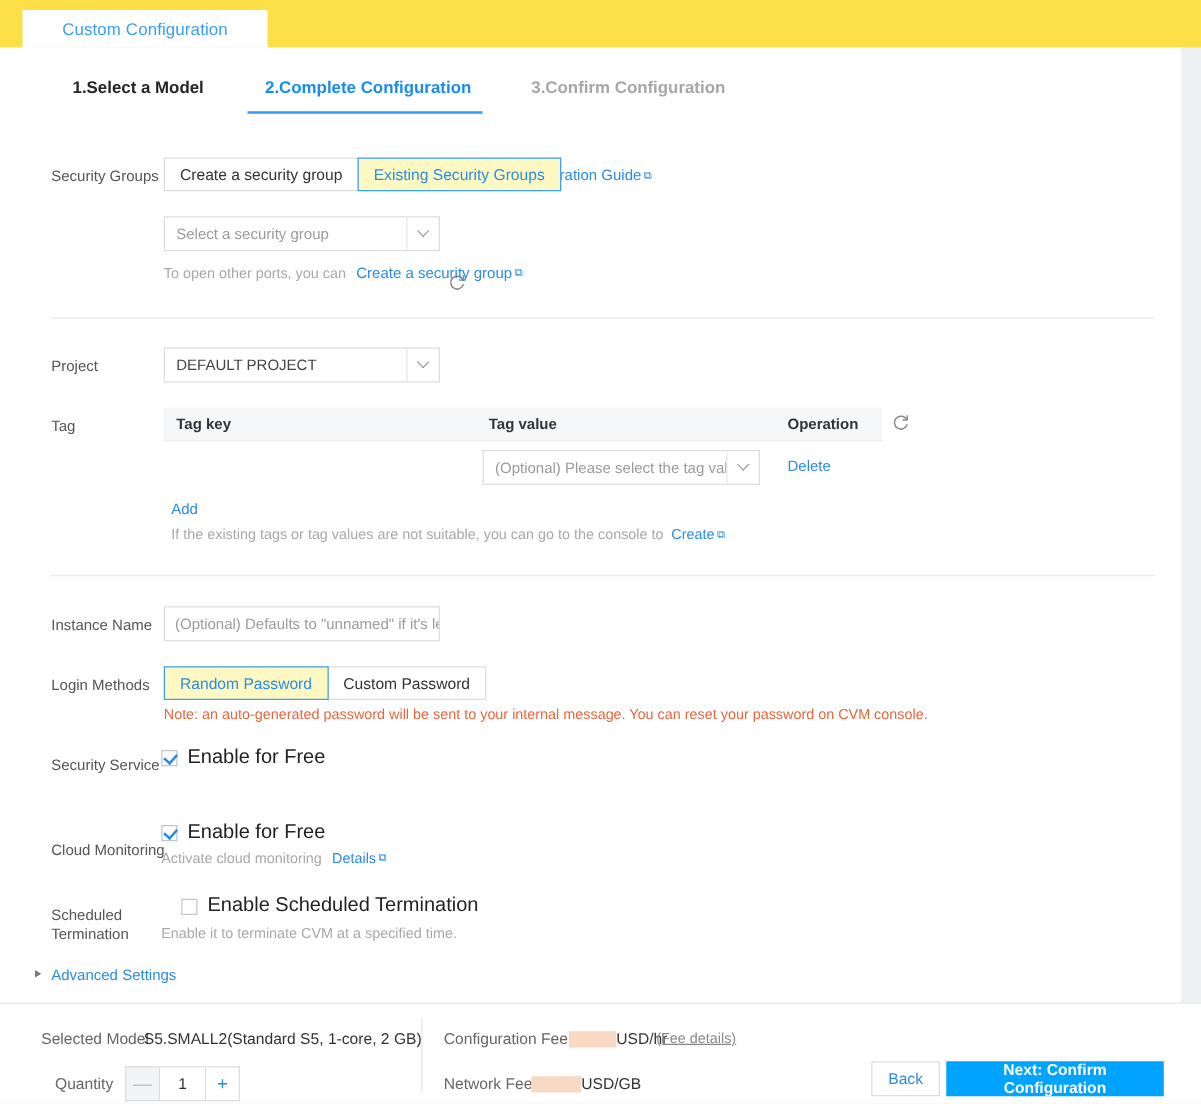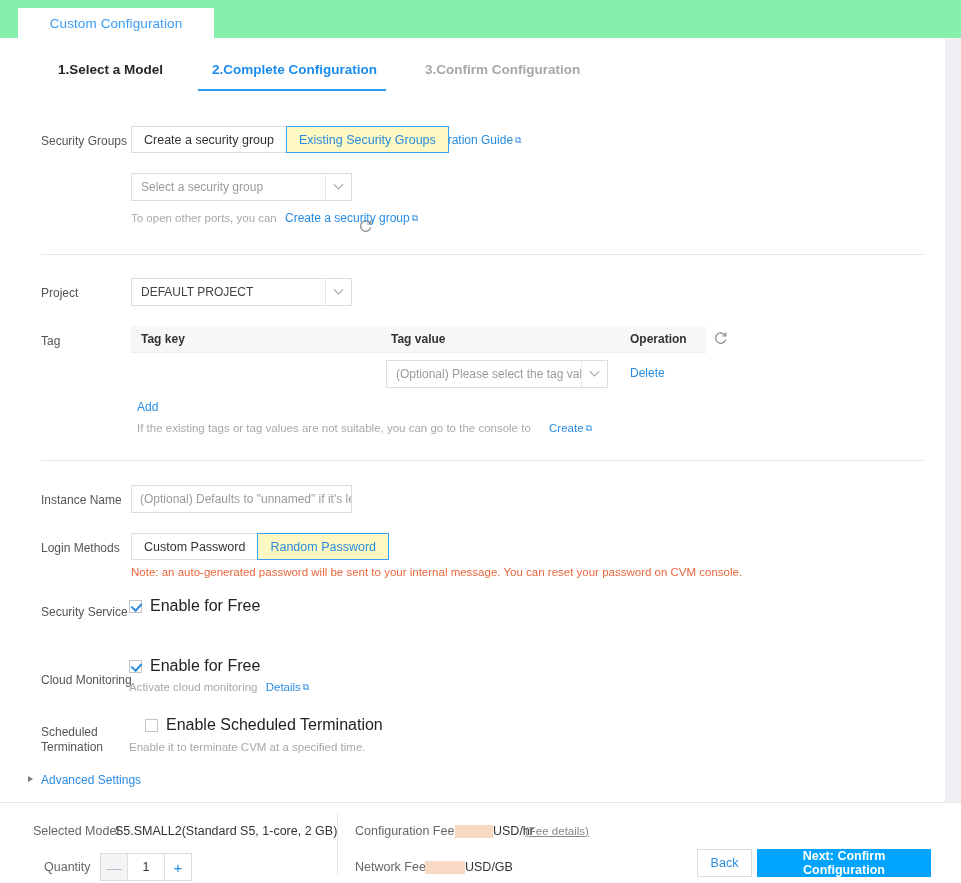--- a/index.html
+++ b/index.html
@@ -11,21 +11,21 @@
     font-family: "Liberation Sans", sans-serif;
     font-size: 12px;
     color: #444;
     overflow: hidden;
   }
   .root { position: relative; width: 961px; height: 883px; }
 
   
   .tabstrip {
     position: absolute; left: 0; top: 0; width: 961px; height: 38px;
-    background: #86efac;
+    background: #fde047;
   }
   .page-tab {
     position: absolute; left: 18px; top: 8px; width: 196px; height: 30px;
     background: #ffffff;
     display: flex; align-items: center; justify-content: center;
     color: #3a9ef5; font-size: 13.5px;
     letter-spacing: .1px;
   }
 
   
@@ -271,37 +271,37 @@
           <i class="caret-glyph"></i>
         </div>
     </div>
 
     <a class="link" style="position:absolute; left:630px; top:328px;">Delete</a>
 
     <a class="link" style="position:absolute; left:137px; top:362px;">Add</a>
 
     <div class="hint" style="left:137px; top:384px;">
       <span>If the existing tags or tag values are not suitable, you can go to the console to</span>
-      <a class="link ext" style="margin-left:15px; font-size:11.5px;">Create</a>
+      <a class="link ext" style="margin-left:3px; font-size:11.5px;">Create</a>
     </div>
 
     <div class="divider" style="top:422px;"></div>
 
     <div class="flabel" style="left:41px; top:455px; width:90px;">Instance Name</div>
 
     <div class="tinput" style="left:131px; top:447px; width:221px;">
       <span>(Optional) Defaults to "unnamed" if it's left</span>
     </div>
 
 
     <div class="flabel" style="left:41px; top:503px; width:90px;">Login Methods</div>
 
     <div class="segmented" style="left:131px; top:495px;">
+      <div class="seg active">Random Password</div>
       <div class="seg">Custom Password</div>
-      <div class="seg active">Random Password</div>
     </div>
 
     <div class="note" style="left:131px; top:528px;">Note: an auto-generated password will be sent to your internal message. You can reset your password on CVM console.</div>
 
     <div class="flabel" style="left:41px; top:567px; width:90px;">Security Service</div>
 
     <div class="cbrow" style="left:129px; top:559px;">
       <span class="cbox checked"></span>
       <span class="cblabel">Enable for Free</span>
     </div>

